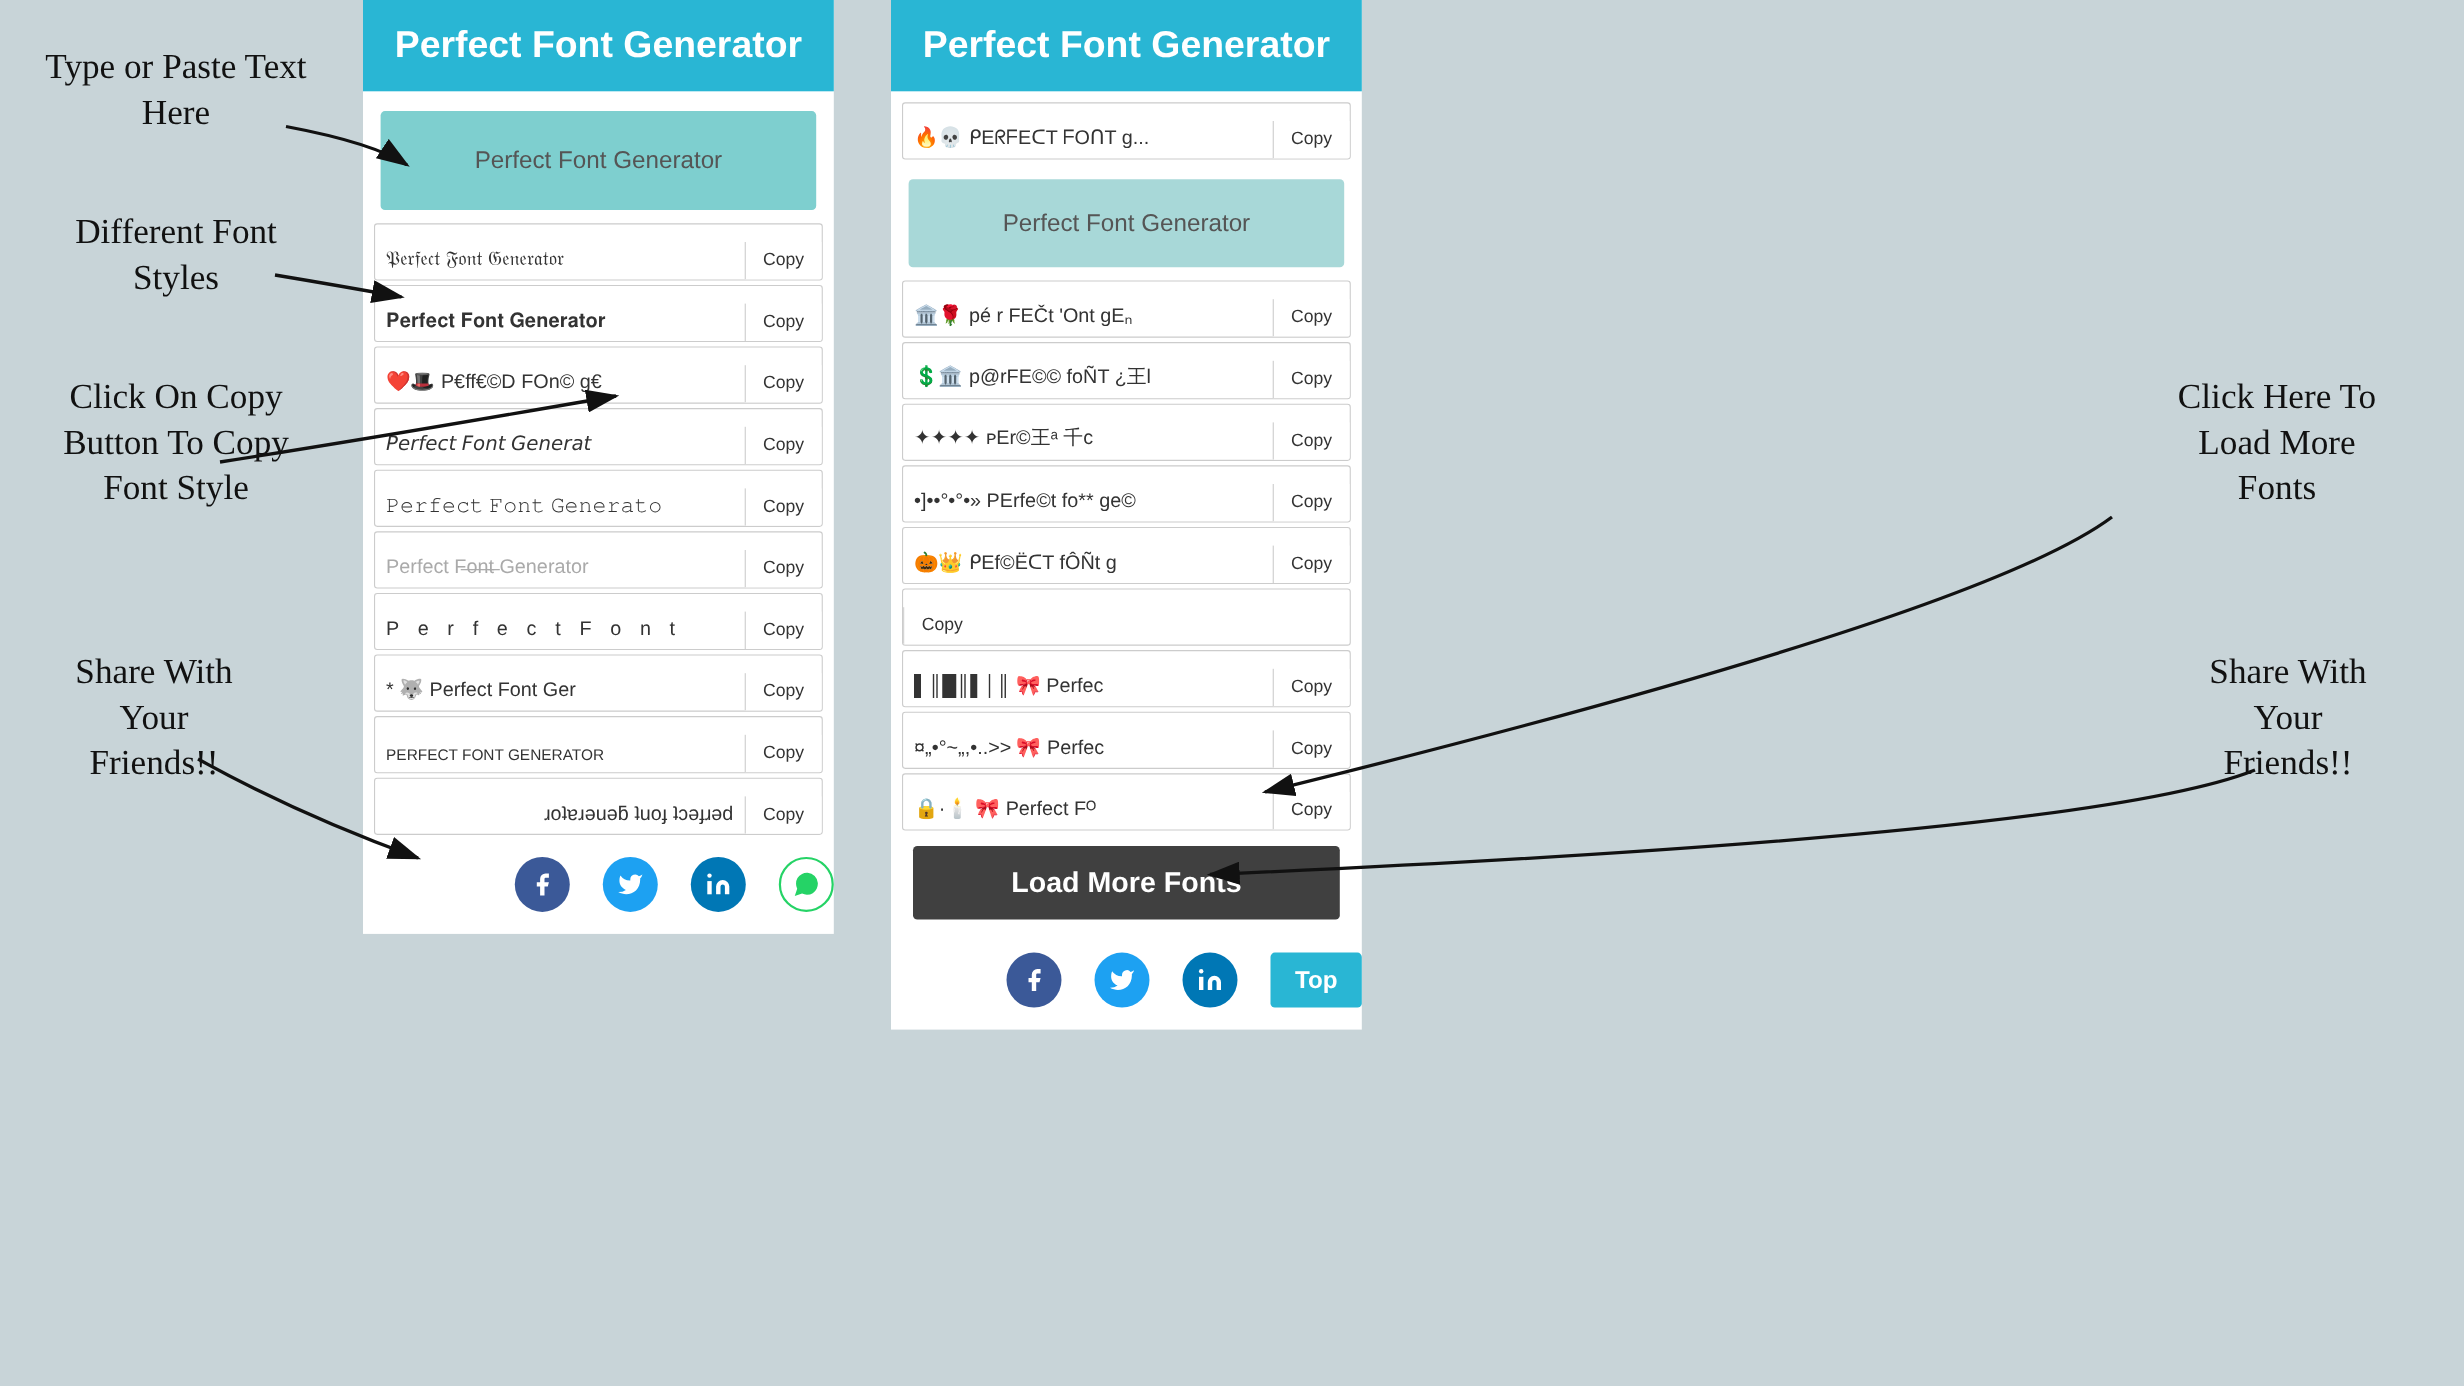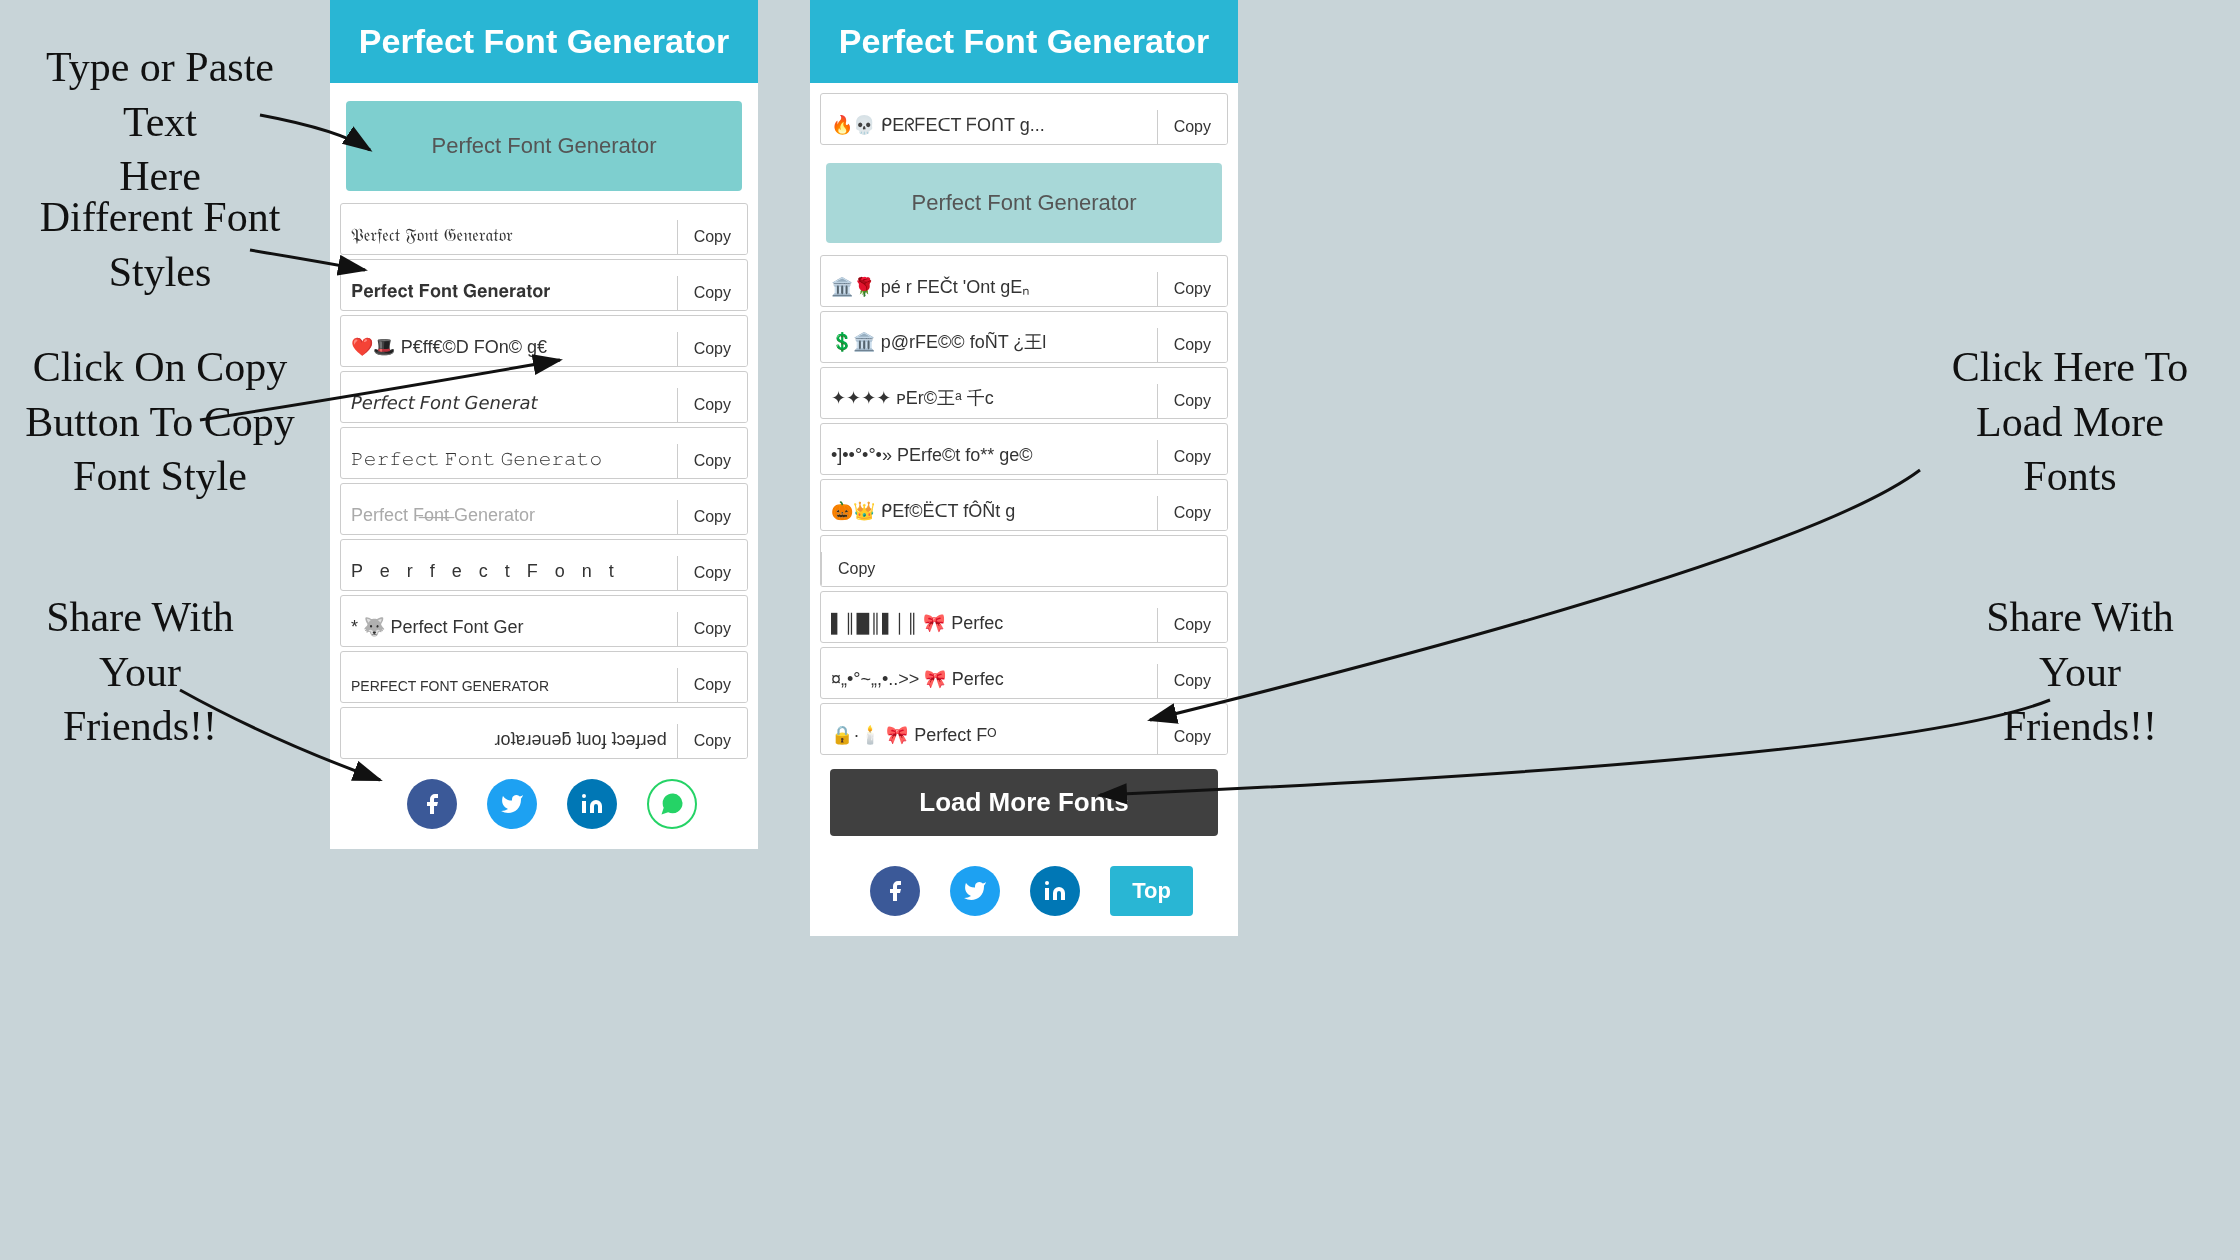--- a/index.html
+++ b/index.html
@@ -9,21 +9,21 @@
       width: 2240px;
       height: 1260px;
       overflow: hidden;
       position: relative;
     }
 
     
     .annotation {
       position: absolute;
       font-family: 'Segoe Script', 'Comic Sans MS', cursive;
-      font-size: 42px;
+      font-size: 32px;
       color: #111;
       line-height: 1.3;
       text-align: center;
     }
 
     
     .arrow-svg {
       position: absolute;
       pointer-events: none;
     }
@@ -106,21 +106,21 @@
       margin: 14px auto;
       display: block;
       cursor: pointer;
       width: calc(100% - 40px);
       margin-left: 20px;
       margin-right: 20px;
     }
 
     .share-bar {
       display: flex;
-      justify-content: center;
+      justify-content: flex-end;
       gap: 30px;
       padding: 16px 0 20px 15px;
       align-items: center;
     }
 
     .share-icon {
       width: 50px;
       height: 50px;
       display: flex;
       align-items: center;

